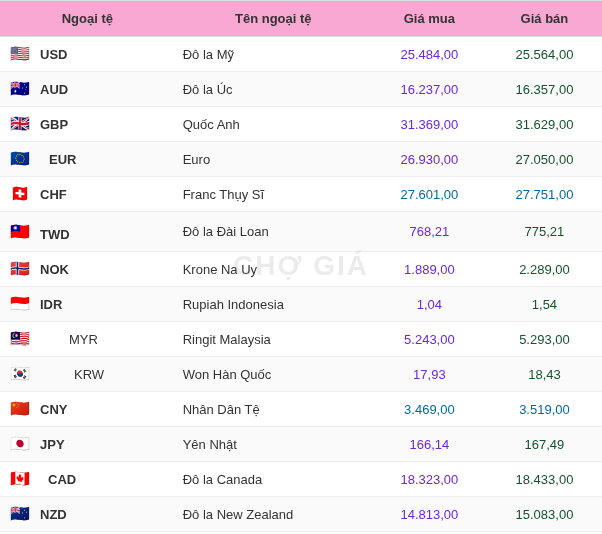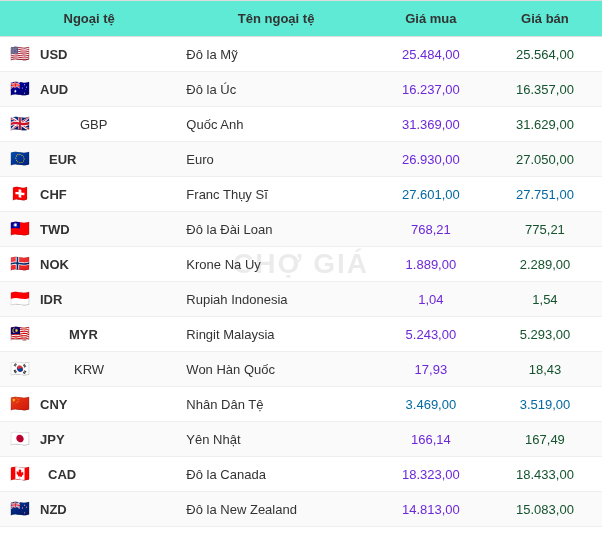--- a/index.html
+++ b/index.html
@@ -11,21 +11,21 @@
     }
     .table-container {
       width: 602px;
       position: relative;
     }
     table {
       width: 100%;
       border-collapse: collapse;
     }
     thead tr {
-      background: #5eead4;
+      background: #f9a8d4;
     }
     thead th {
       padding: 10px 8px;
       text-align: center;
       font-weight: bold;
       color: #333;
       border-bottom: 1px solid #ddd;
       border-top: 1px solid #ddd;
     }
     tbody tr {
@@ -123,21 +123,21 @@
             </div>
           </td>
           <td class="col-name">Đô la Úc</td>
           <td class="col-buy">16.237,00</td>
           <td class="col-sell">16.357,00</td>
         </tr>
         <tr>
           <td class="col-code">
             <div class="code-wrap">
               <span class="flag">🇬🇧</span>
-              <span style="font-weight: normal; margin-left: 40px;">GBP</span>
+              <span style="font-weight: bold;">GBP</span>
             </div>
           </td>
           <td class="col-name">Quốc Anh</td>
           <td class="col-buy">31.369,00</td>
           <td class="col-sell">31.629,00</td>
         </tr>
         <tr>
           <td class="col-code">
             <div class="code-wrap">
               <span class="flag">🇪🇺</span>
@@ -156,21 +156,21 @@
             </div>
           </td>
           <td class="col-name">Franc Thụy Sĩ</td>
           <td class="col-buy green">27.601,00</td>
           <td class="col-sell green">27.751,00</td>
         </tr>
         <tr>
           <td class="col-code">
             <div class="code-wrap">
               <span class="flag">🇹🇼</span>
-              <span style="font-weight: bold;">TWD</span>
+              <span style="font-weight: bold; margin-top: 6px;">TWD</span>
             </div>
           </td>
           <td class="col-name">Đô la Đài Loan</td>
           <td class="col-buy">768,21</td>
           <td class="col-sell">775,21</td>
         </tr>
         <tr>
           <td class="col-code">
             <div class="code-wrap">
               <span class="flag">🇳🇴</span>
@@ -189,21 +189,21 @@
             </div>
           </td>
           <td class="col-name">Rupiah Indonesia</td>
           <td class="col-buy">1,04</td>
           <td class="col-sell">1,54</td>
         </tr>
         <tr>
           <td class="col-code">
             <div class="code-wrap">
               <span class="flag">🇲🇾</span>
-              <span style="font-weight: bold; padding-left: 29px;">MYR</span>
+              <span style="font-weight: normal; padding-left: 29px;">MYR</span>
             </div>
           </td>
           <td class="col-name">Ringit Malaysia</td>
           <td class="col-buy">5.243,00</td>
           <td class="col-sell">5.293,00</td>
         </tr>
         <tr>
           <td class="col-code">
             <div class="code-wrap">
               <span class="flag">🇰🇷</span>

